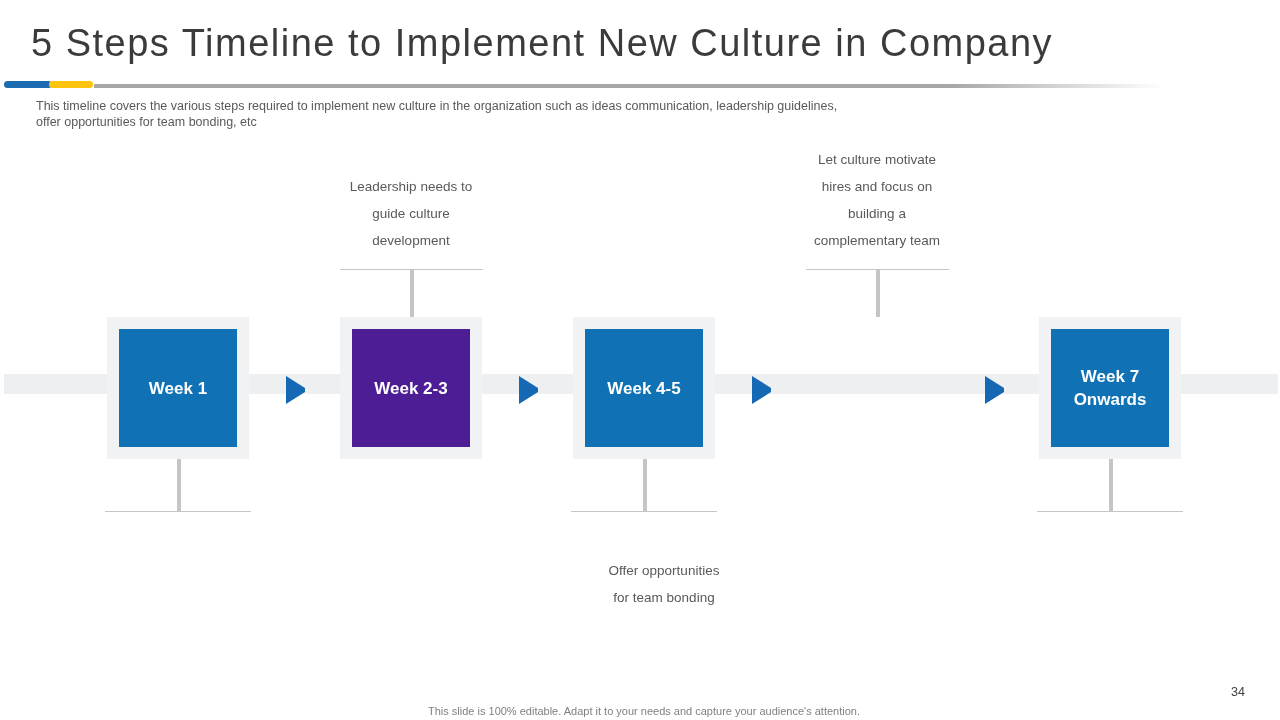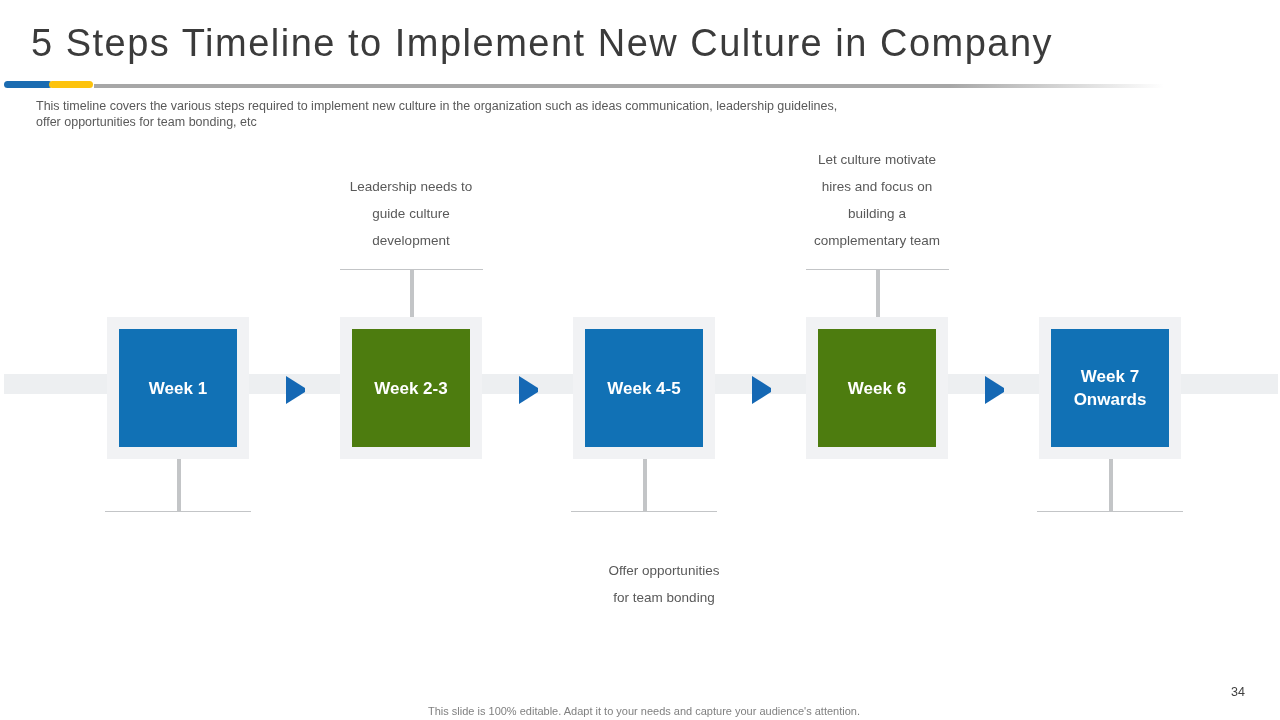--- a/index.html
+++ b/index.html
@@ -77,21 +77,21 @@
     align-items: center;
     justify-content: center;
     text-align: center;
     color: #ffffff;
     font-size: 17px;
     font-weight: 700;
     line-height: 23px;
     padding: 0 8px;
   }
   .box-blue   { background: #1171b5; }
-  .box-yellow { background: #4d7c0f; }
+  .box-yellow { background: #4c1d95; }
 
   .frame-1 { left: 103px; }
   .frame-2 { left: 336px; }
   .frame-3 { left: 569px; }
   .frame-4 { left: 802px; }
   .frame-5 { left: 1035px; }
 
   .arrow {
     position: absolute;
     top: 372px;
@@ -190,25 +190,20 @@
   </div>
   <div class="arrow arrow-2"></div>
 
   <div class="step-frame frame-3">
     <div class="step-box box-blue">
       <span>Week 4-5</span>
     </div>
   </div>
   <div class="arrow arrow-3"></div>
 
-  <div class="step-frame frame-4">
-    <div class="step-box box-yellow">
-      <span>Week 6</span>
-    </div>
-  </div>
   <div class="arrow arrow-4"></div>
 
   <div class="step-frame frame-5">
     <div class="step-box box-blue">
       <span>Week 7 Onwards</span>
     </div>
   </div>
 
   <p class="note-text note-above-2">Leadership needs to
 guide culture

